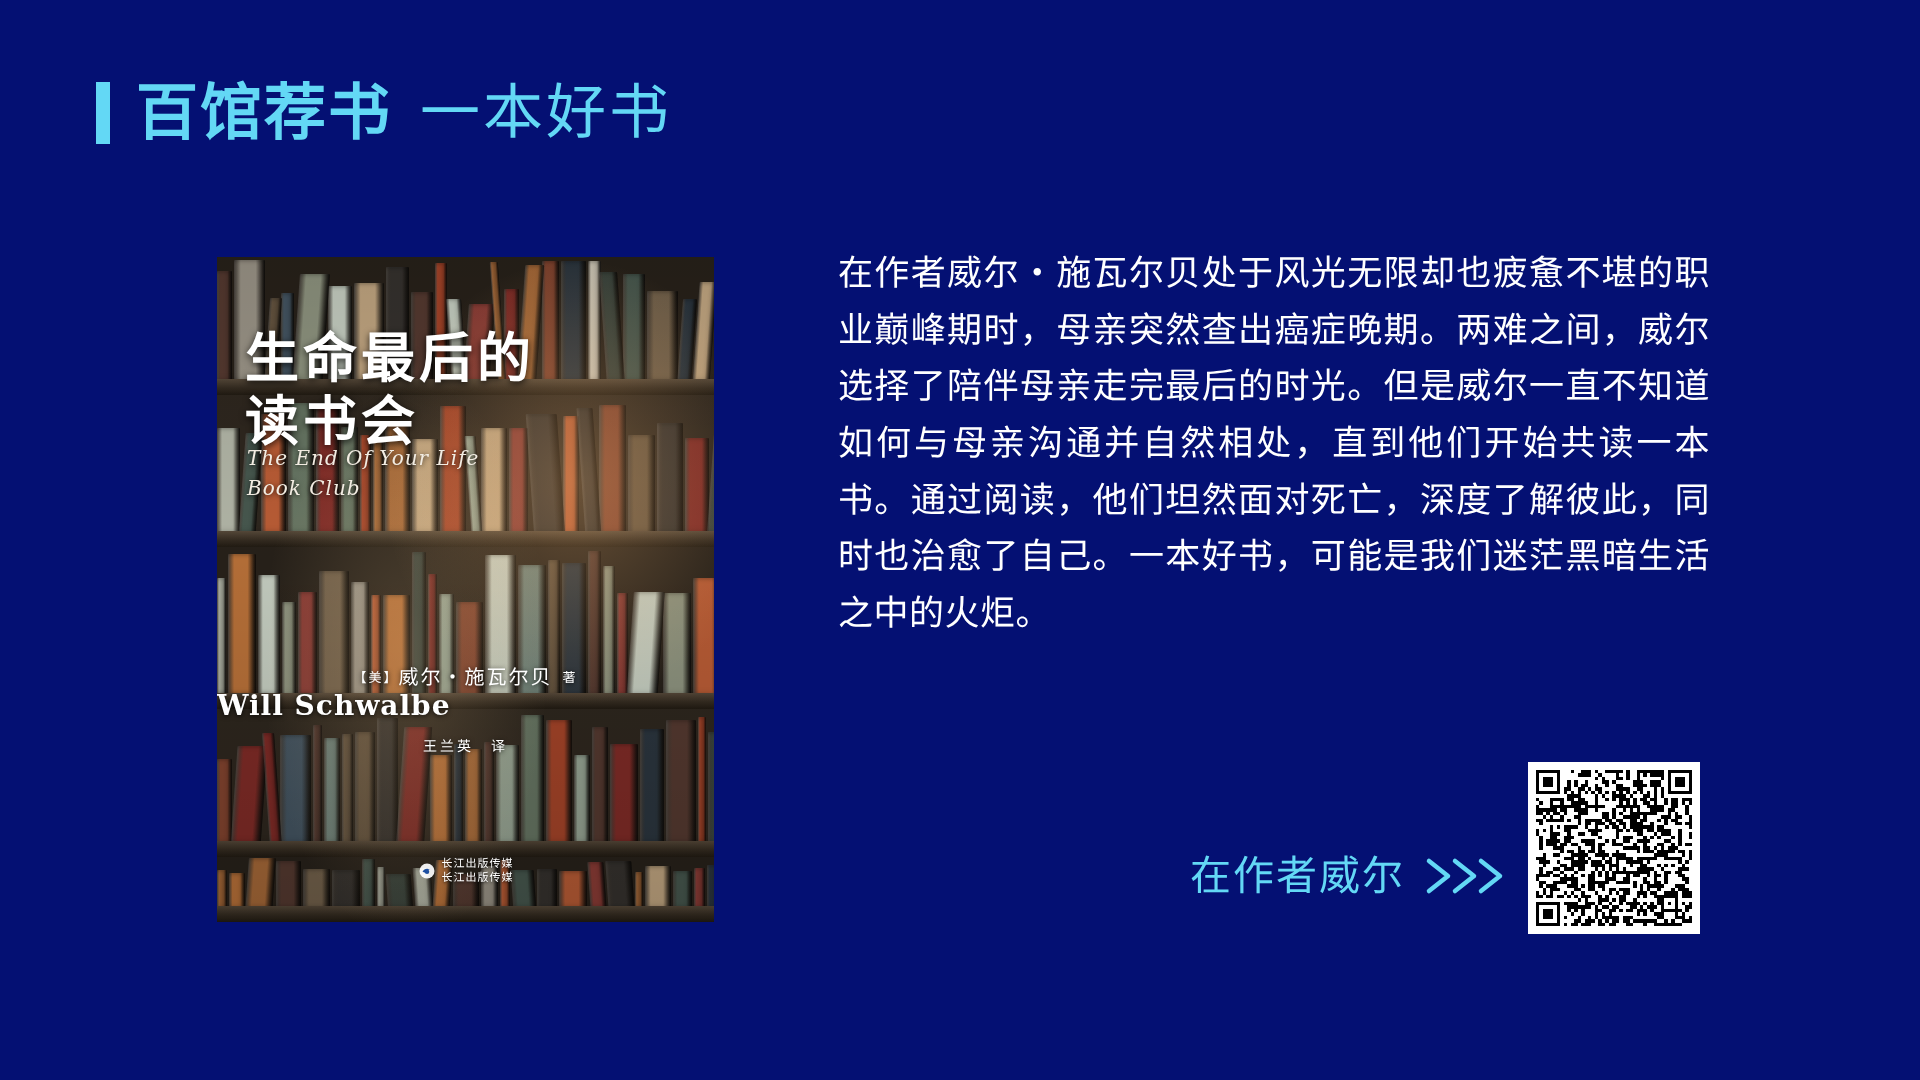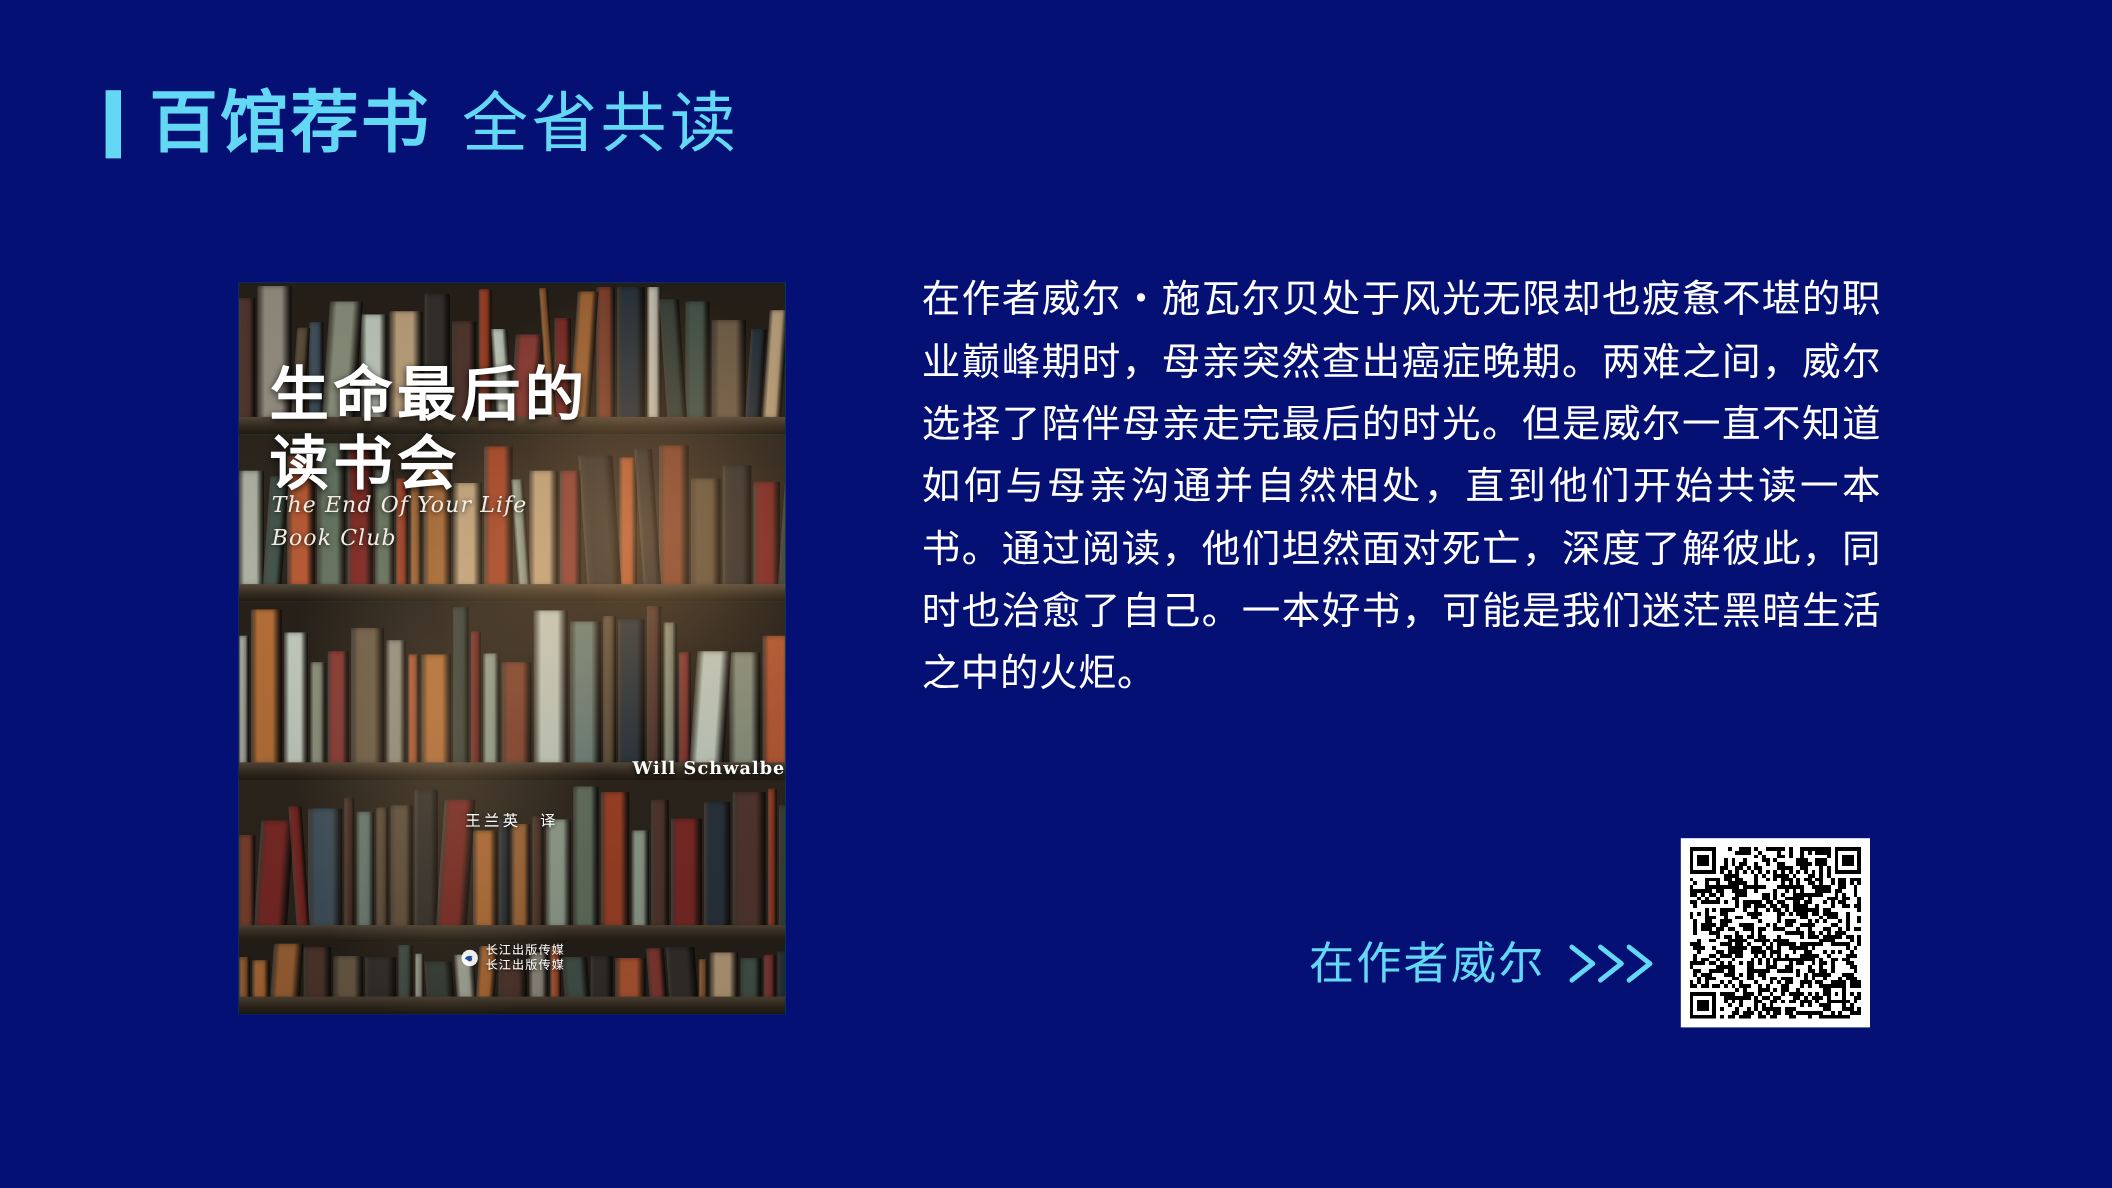--- a/index.html
+++ b/index.html
@@ -140,24 +140,24 @@
   }
   .cover-author-cn .role {
     font-size: 13px;
     margin-left: 10px;
     vertical-align: 2px;
   }
   .cover-author-en {
     left: 0;
     right: 0;
     top: 432px;
-    text-align: right;
+    text-align: left;
     font-family: "DejaVu Serif", "Liberation Serif", serif;
     font-weight: bold;
-    font-size: 16px;
+    font-size: 28px;
     letter-spacing: 1px;
     text-shadow: 0 1px 5px rgba(0,0,0,0.8);
   }
   .cover-translator {
     left: 0;
     right: 0;
     top: 478px;
     text-align: center;
     font-family: "DejaVu Serif", "Liberation Serif", serif;
     font-size: 14px;
@@ -246,21 +246,21 @@
   .qr-inner svg { display: block; width: 100%; height: 100%; }
 </style>
 </head>
 <body>
 
 <div class="poster">
 
   <div class="header">
     <div class="header-bar"></div>
     <div class="header-title-main">百馆荐书</div>
-    <div class="header-title-sub">全省共读</div>
+    <div class="header-title-sub">一本好书</div>
   </div>
 
   <div class="cover">
     <div id="shelves">
         <div class="shelf" style="top: 0px; height: 138px; background: rgb(43, 36, 28);">
           <div style="position: absolute; left: 0px; right: 0px; bottom: 10px; display: flex; align-items: flex-end; height: 128px;">
             <div class="bk" style="width: 15px; height: 114px; background: linear-gradient(90deg, rgba(255, 255, 255, 0.1), rgb(92, 62, 52) 22%, rgb(92, 62, 52) 70%, rgba(0, 0, 0, 0.38));"></div>
             <div class="bk" style="width: 31px; height: 125px; background: linear-gradient(90deg, rgba(255, 255, 255, 0.1), rgb(168, 161, 147) 22%, rgb(168, 161, 147) 70%, rgba(0, 0, 0, 0.38));"></div>
             <div class="bk" style="width: 12px; height: 87px; background: linear-gradient(90deg, rgba(255, 255, 255, 0.1), rgb(109, 91, 69) 22%, rgb(109, 91, 69) 70%, rgba(0, 0, 0, 0.38)); transform: skewX(-4deg);"></div>
             <div class="bk" style="width: 13px; height: 92px; background: linear-gradient(90deg, rgba(255, 255, 255, 0.1), rgb(74, 92, 106) 22%, rgb(74, 92, 106) 70%, rgba(0, 0, 0, 0.38));"></div>
@@ -405,20 +405,23 @@
     <div class="cover-text cover-title">
       <div>生命最后的</div>
       <div>读书会</div>
     </div>
 
     <div class="cover-text cover-subtitle">
       <div>The End Of Your Life</div>
       <div>Book Club</div>
     </div>
 
+    <div class="cover-text cover-author-cn">
+      <span class="mark">【美】</span><span>威尔・施瓦尔贝</span><span class="role">著</span>
+    </div>
 
     <div class="cover-text cover-author-en">Will Schwalbe</div>
 
     <div class="cover-text cover-translator">王兰英　译</div>
 
     <div class="cover-text cover-publisher">
       <span class="pub-logo">
         <svg viewBox="0 0 24 24" aria-hidden="true">
           <circle cx="12" cy="12" r="10" fill="#ffffff" opacity="0.92"></circle>
           <path d="M6 13c2-4 6-5 10-3-3 .4-5 1.8-6.4 4.2z" fill="#1d4fa0"></path>

